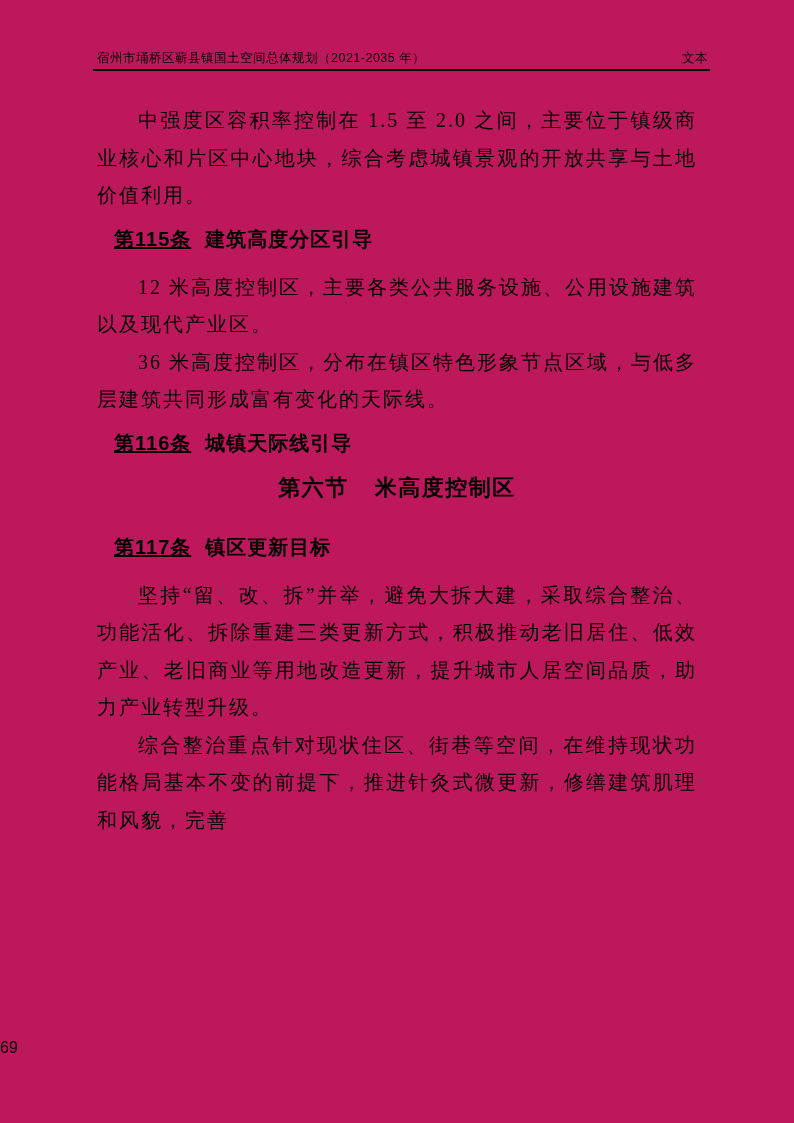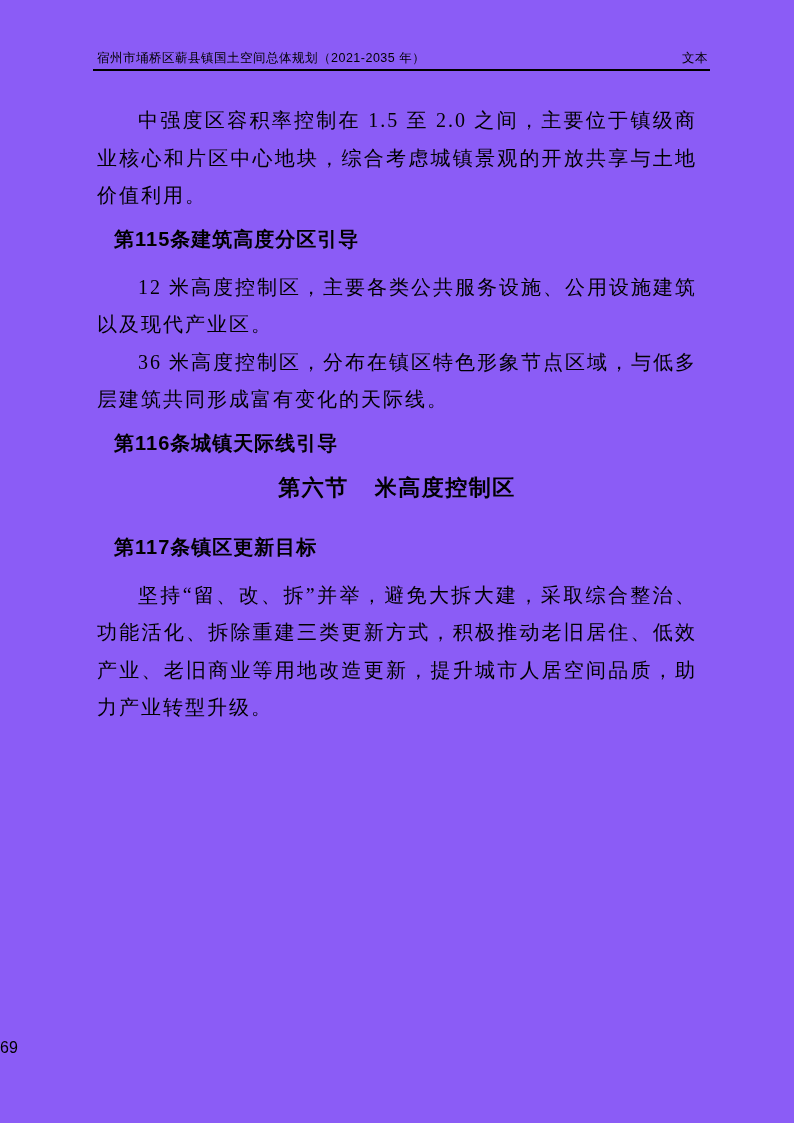--- a/index.html
+++ b/index.html
@@ -2,21 +2,21 @@
 <html lang="zh"><head>
 <meta charset="utf-8">
 <style>
   * { margin: 0; padding: 0; box-sizing: border-box; }
   html, body { background: #e8e8e8; }
   .page {
     position: relative;
     width: 794px;
     height: 1123px;
     margin: 0 auto;
-    background: #8b5cf6;
+    background: #be185d;
     color: #000000;
     overflow: hidden;
   }
   
   .header {
     position: absolute;
     left: 93px;
     top: 50px;
     width: 617px;
   }
@@ -52,21 +52,21 @@
   }
   .art {
     font-family: "Liberation Sans", "DejaVu Sans", sans-serif;
     font-size: 20px;
     font-weight: bold;
     line-height: 28px;
     letter-spacing: 1px;
     margin: 10px 0 16px;
     padding-left: 17px;
   }
-  .art .art-num { margin-right: 0; }
+  .art .art-num { margin-right: 14px; text-decoration: underline; }
   .sec {
     font-family: "Liberation Sans", "DejaVu Sans", sans-serif;
     font-size: 22px;
     font-weight: bold;
     line-height: 30px;
     letter-spacing: 1.5px;
     text-align: center;
     margin: 8px 0 30px;
   }
   .sec .sec-num { margin-right: 26px; }
@@ -113,20 +113,21 @@
 
     <h2 class="sec">
       <span class="sec-num">第六节</span><span>米高度控制区</span>
     </h2>
 
     <h3 class="art">
       <span class="art-num">第117条</span><span>镇区更新目标</span>
     </h3>
 
     <p class="bp">坚持“留、改、拆”并举，避免大拆大建，采取综合整治、功能活化、拆除重建三类更新方式，积极推动老旧居住、低效产业、老旧商业等用地改造更新，提升城市人居空间品质，助力产业转型升级。</p>
+    <p class="bp">综合整治重点针对现状住区、街巷等空间，在维持现状功能格局基本不变的前提下，推进针灸式微更新，修缮建筑肌理和风貌，完善</p>
 
   </div>
 
   <div class="footer">
     <span>69</span>
   </div>
 
 </div>
 
 </body></html>

